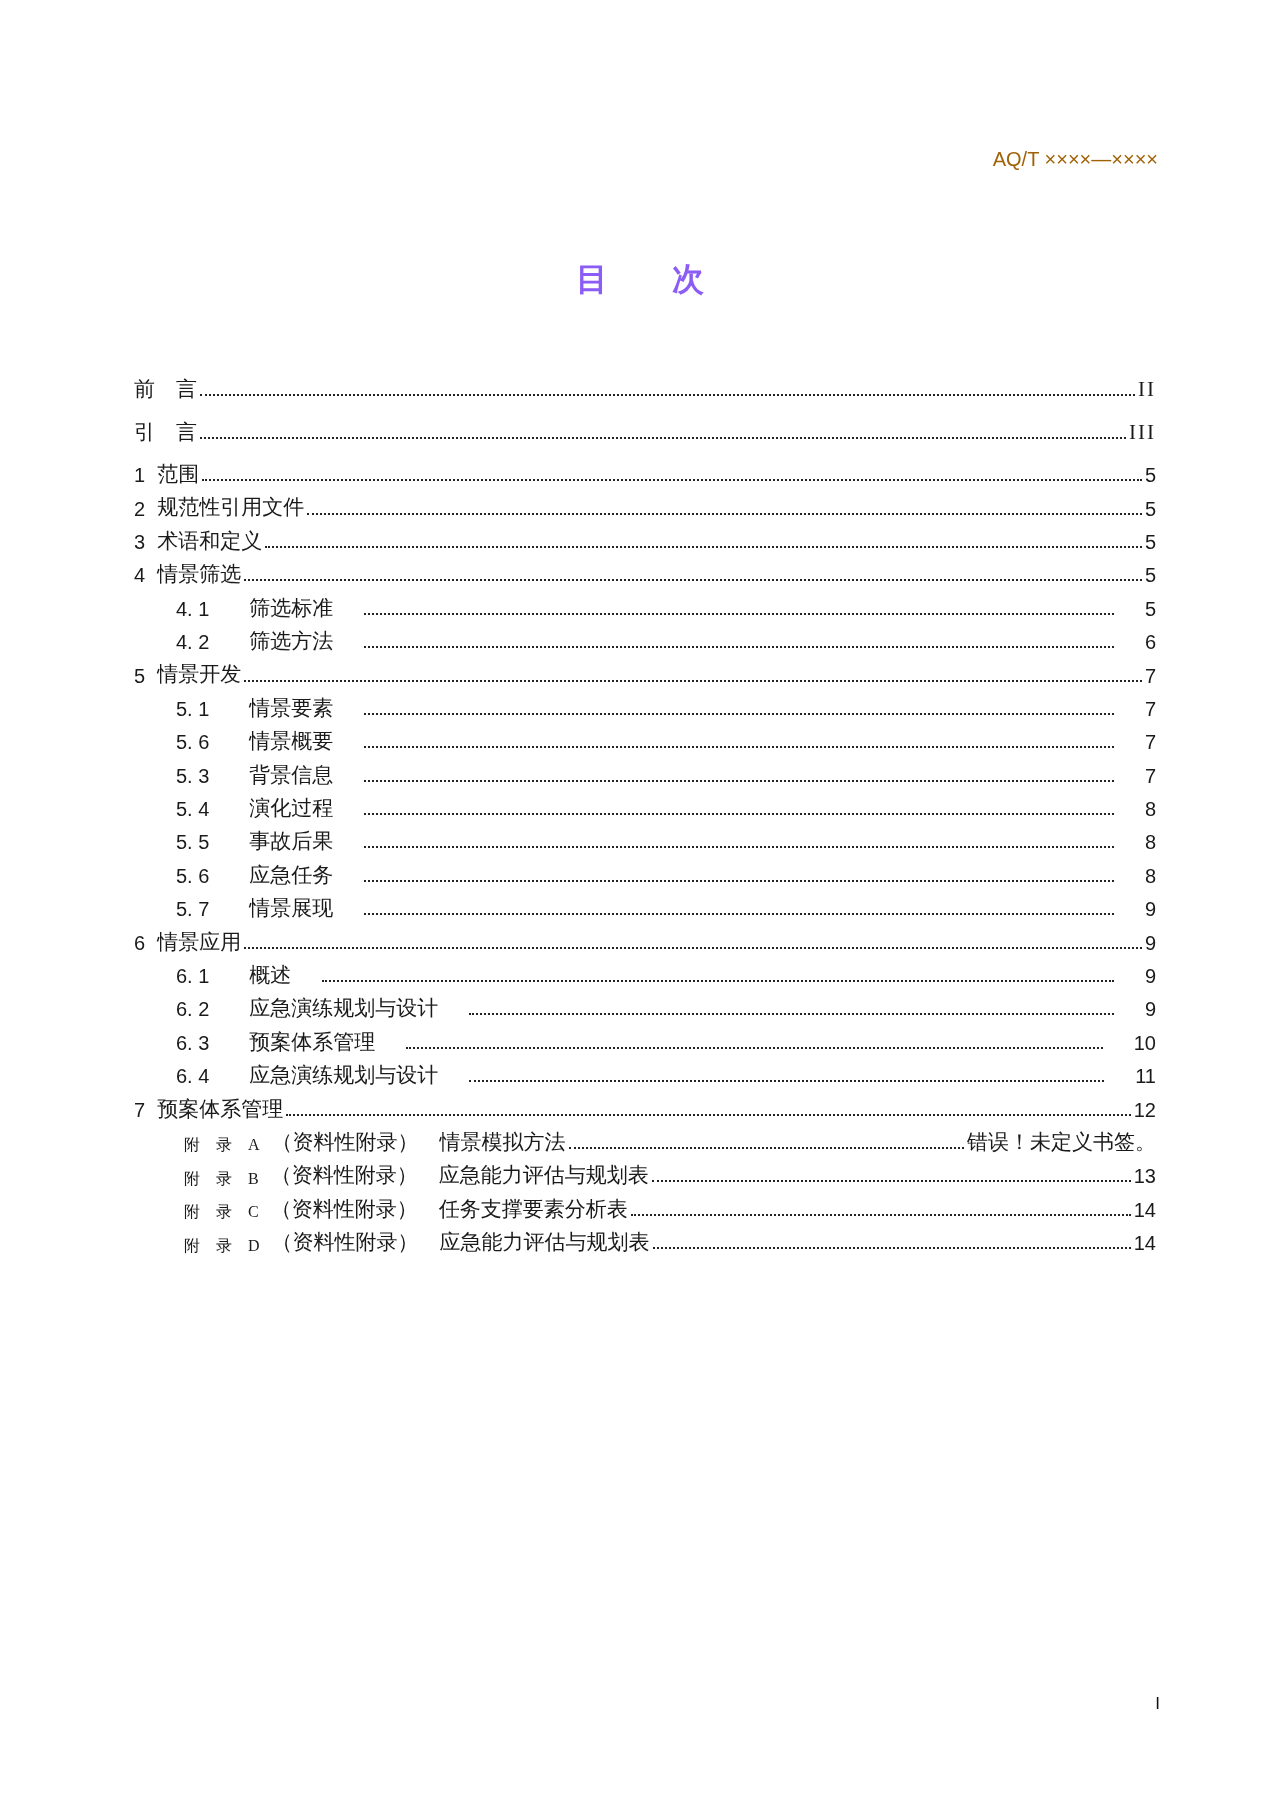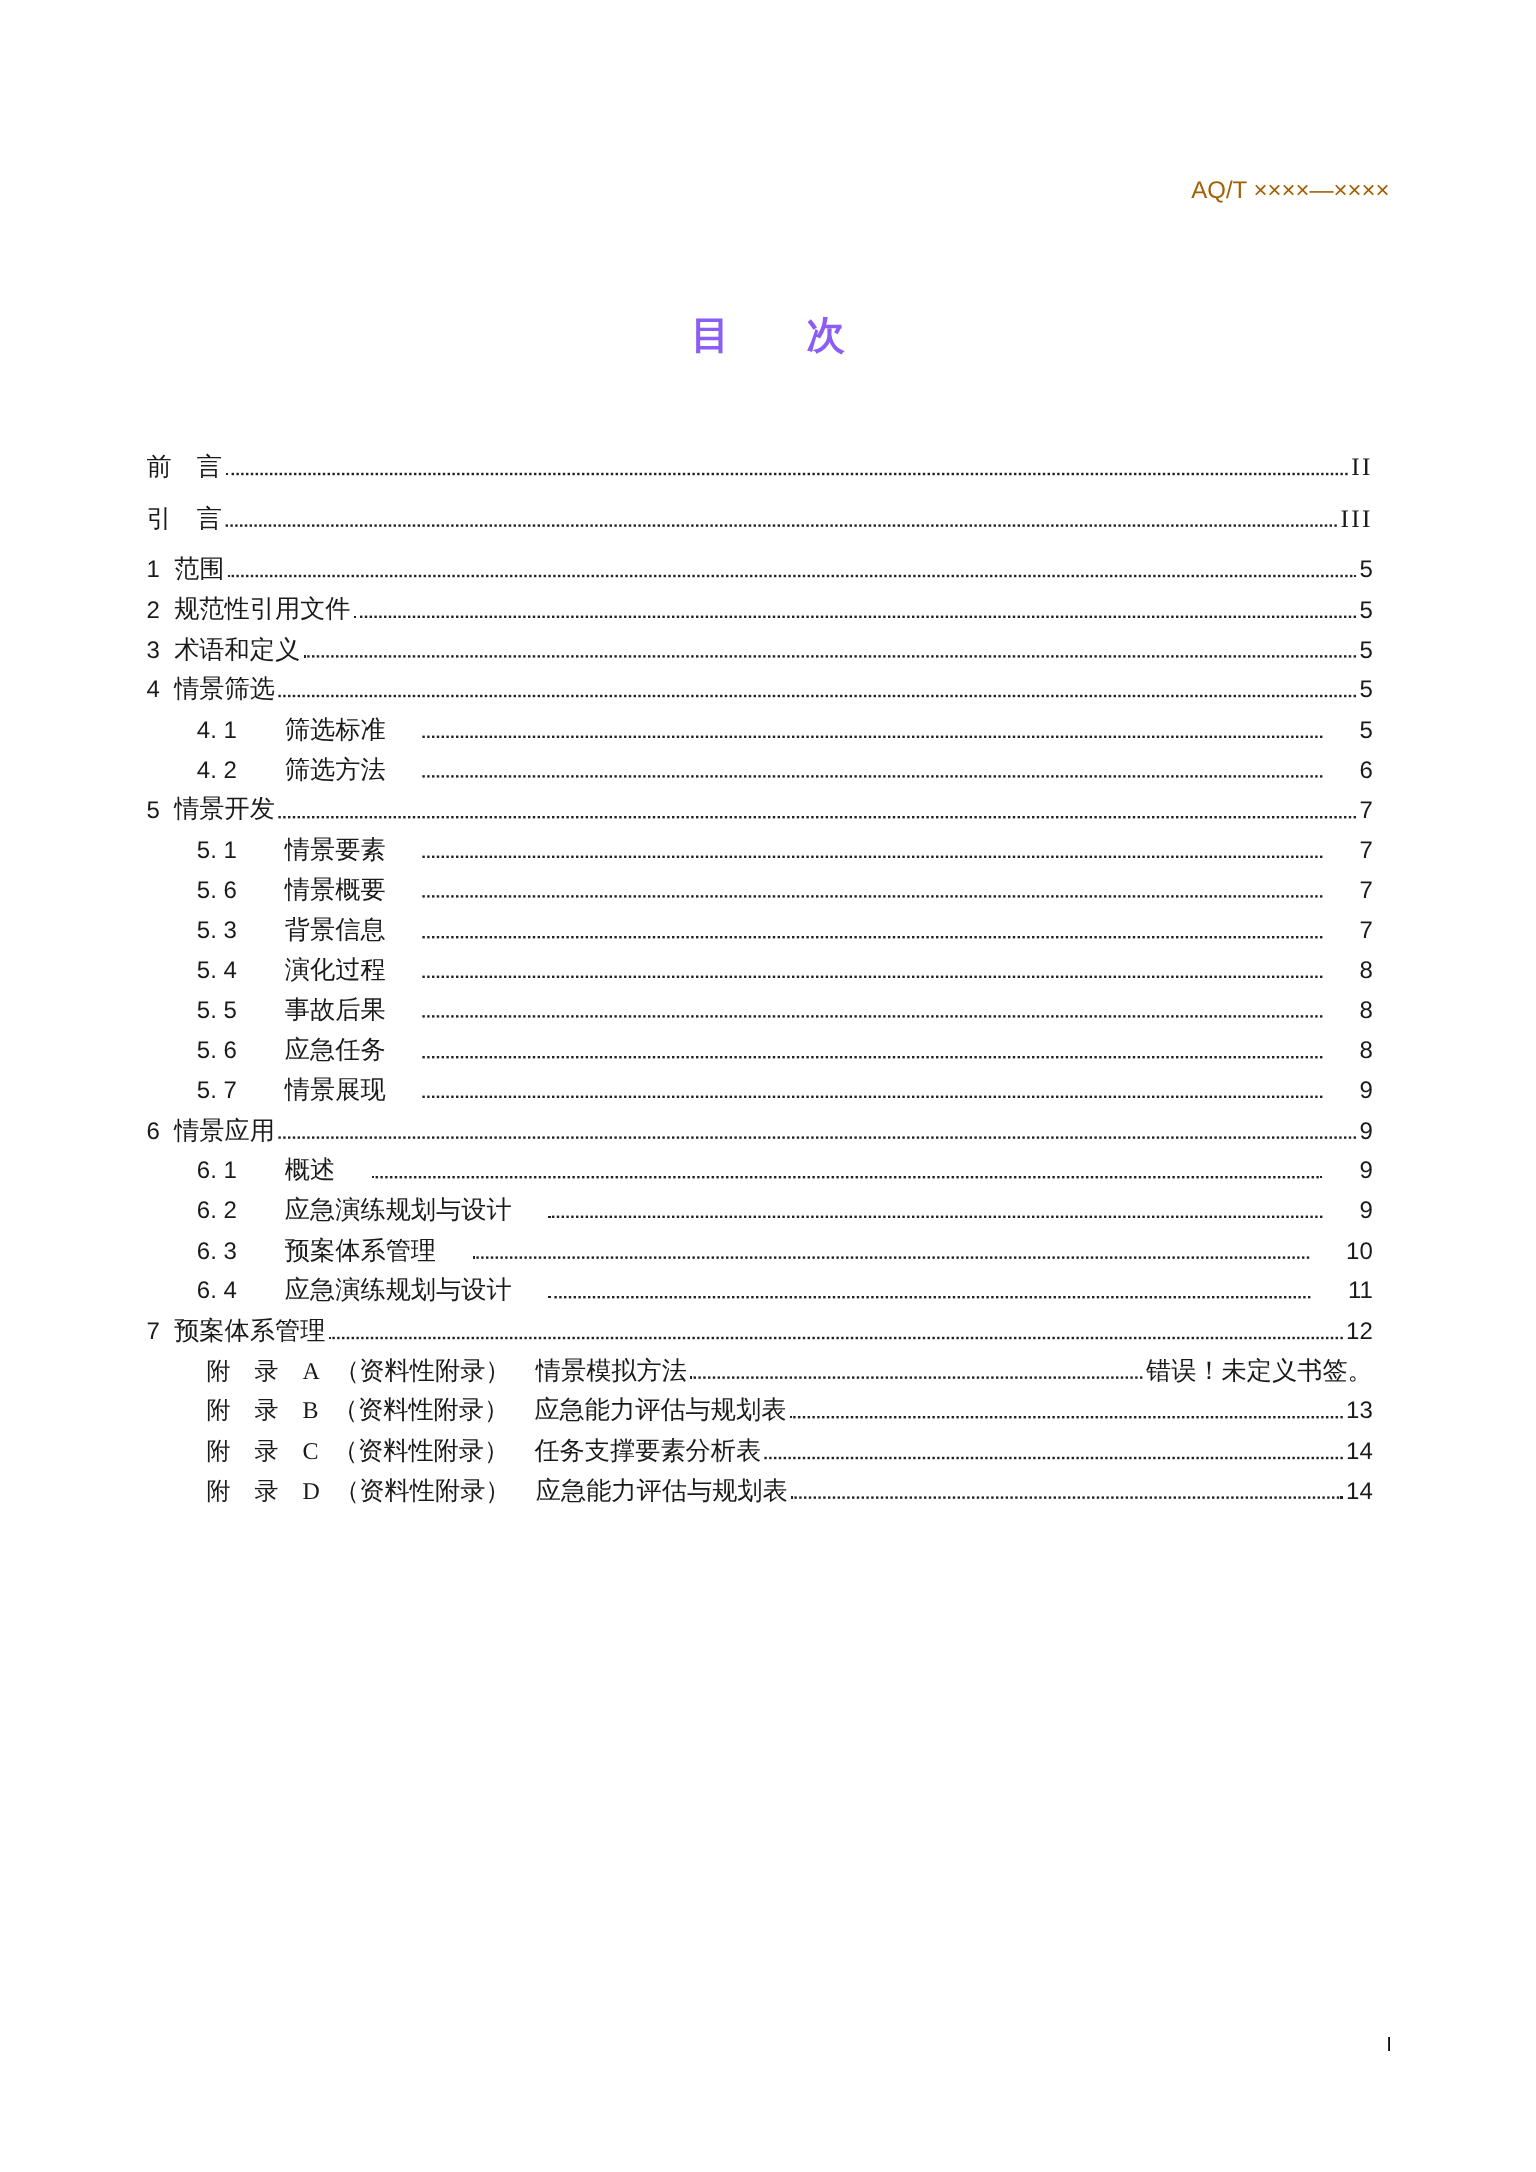--- a/index.html
+++ b/index.html
@@ -26,42 +26,42 @@
     right: 0;
     text-align: center;
     font-family: "Liberation Sans", sans-serif;
     font-size: 32px;
     font-weight: 700;
     color: #8b5cf6;
   }
   .toc {
     position: absolute;
     top: 368px;
-    left: 122px;
+    left: 134px;
     width: 1022px;
   }
   .toc-row {
     display: flex;
     align-items: flex-end;
     height: 33.4px;
     width: 100%;
   }
   .toc-row.gap { margin-bottom: 9px; }
   .toc-row.lvl1 { padding-left: 42px; gap: 28px; }
   .toc-row.lvl2 { padding-left: 50px; }
   .num {
     font-family: "Liberation Sans", sans-serif;
     font-size: 20px;
     margin-right: 12px;
     white-space: pre;
     line-height: 1.1;
   }
   .lvl2 .num {
     font-family: "Liberation Serif", serif;
-    font-size: 20px;
+    font-size: 16px;
   }
   .ttl {
     font-family: "Liberation Serif", serif;
     font-size: 21px;
     white-space: pre;
     line-height: 1.1;
   }
   .dots {
     flex: 1;
     border-bottom: 2px dotted #222;

